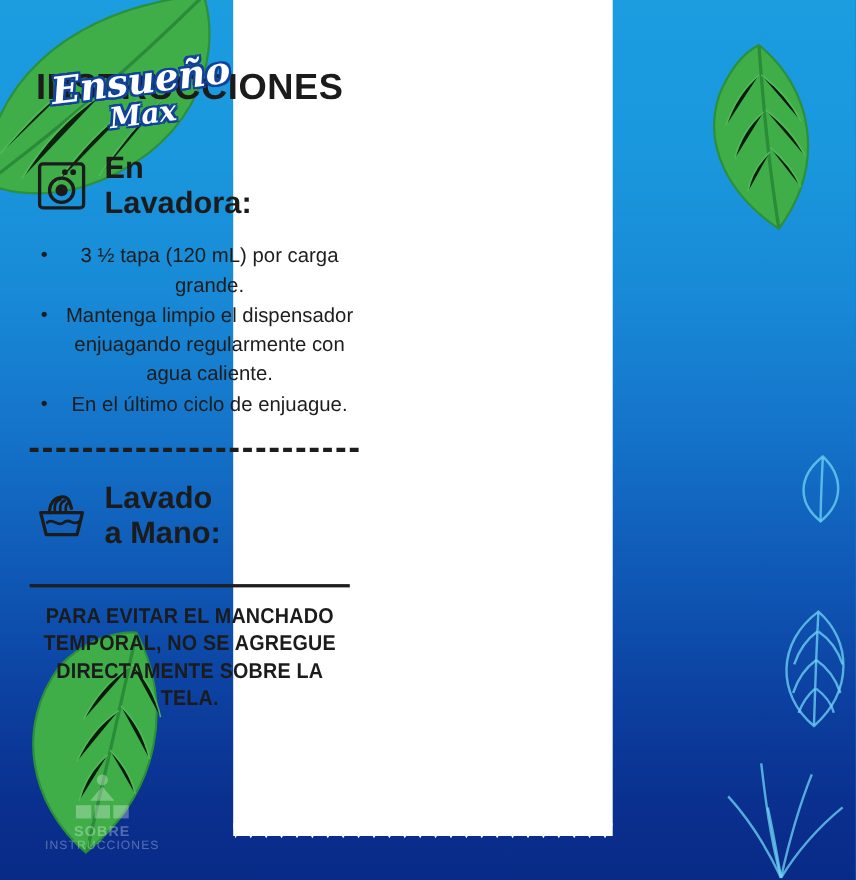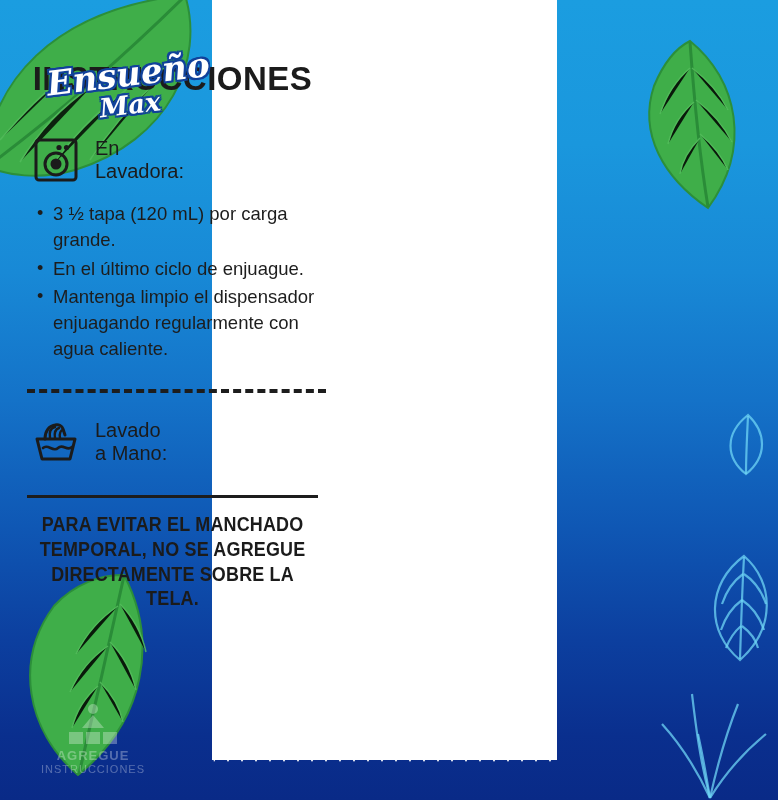--- a/index.html
+++ b/index.html
@@ -96,31 +96,32 @@
     gap: 16px;
     padding-left: 20px;
   }
   .sec-icon {
     flex: 0 0 auto;
     width: 46px;
     height: 46px;
   }
   .sec-icon svg { display: block; }
   .sec-title {
-    font-size: 20px;
-    font-weight: 400;
+    font-size: 28px;
+    font-weight: 700;
     line-height: 1.15;
     color: #1b1b1b;
     white-space: pre-line;
   }
 
   ul.bullets {
     list-style: none;
     margin: 18px 0 0 0;
     padding: 0 4px 0 22px;
+    text-align: center;
   }
   ul.bullets li {
     position: relative;
     padding-left: 18px;
     font-size: 18.5px;
     line-height: 1.42;
     color: #1d1d1d;
     margin-bottom: 2px;
   }
   ul.bullets li::before {
@@ -321,22 +322,22 @@
             <circle cx="23" cy="27" r="5.5" fill="#1b1b1b"></circle>
             <circle cx="33.5" cy="10.5" r="2.6" fill="#1b1b1b"></circle>
             <circle cx="26" cy="10.5" r="2.6" fill="#1b1b1b"></circle>
           </svg>
         </span>
         <span class="sec-title">En
 Lavadora:</span>
       </div>
       <ul class="bullets">
         <li>3 ½ tapa (120 mL) por carga grande.</li>
+        <li>Mantenga limpio el dispensador enjuagando regularmente con agua caliente.</li>
         <li>En el último ciclo de enjuague.</li>
-        <li>Mantenga limpio el dispensador enjuagando regularmente con agua caliente.</li>
       </ul>
     </div>
 
     <div class="dashed-sep"></div>
 
     <div class="section handwash">
       <div class="sec-head">
         <span class="sec-icon">
           <svg viewBox="0 0 46 46" width="46" height="46">
             <path d="M4,20 H42 L37,40 H9 Z" fill="none" stroke="#1b1b1b" stroke-width="3" stroke-linejoin="round"></path>
@@ -367,17 +368,17 @@
   </div>
 
   <div id="watermark">
     <svg viewBox="0 0 60 44" width="60" height="44" style="display:block;margin:0 auto;">
       <circle cx="30" cy="7" r="5" fill="#ffffff"></circle>
       <path d="M30,13 L41,26 L19,26 Z" fill="#ffffff"></path>
       <rect x="6" y="30" width="14" height="12" fill="#ffffff"></rect>
       <rect x="23" y="30" width="14" height="12" fill="#ffffff"></rect>
       <rect x="40" y="30" width="14" height="12" fill="#ffffff"></rect>
     </svg>
-    <div class="wm-name">AGREGUE</div>
+    <div class="wm-name">SOBRE</div>
     <div>INSTRUCCIONES</div>
   </div>
 
 </div>
 
 </body></html>

